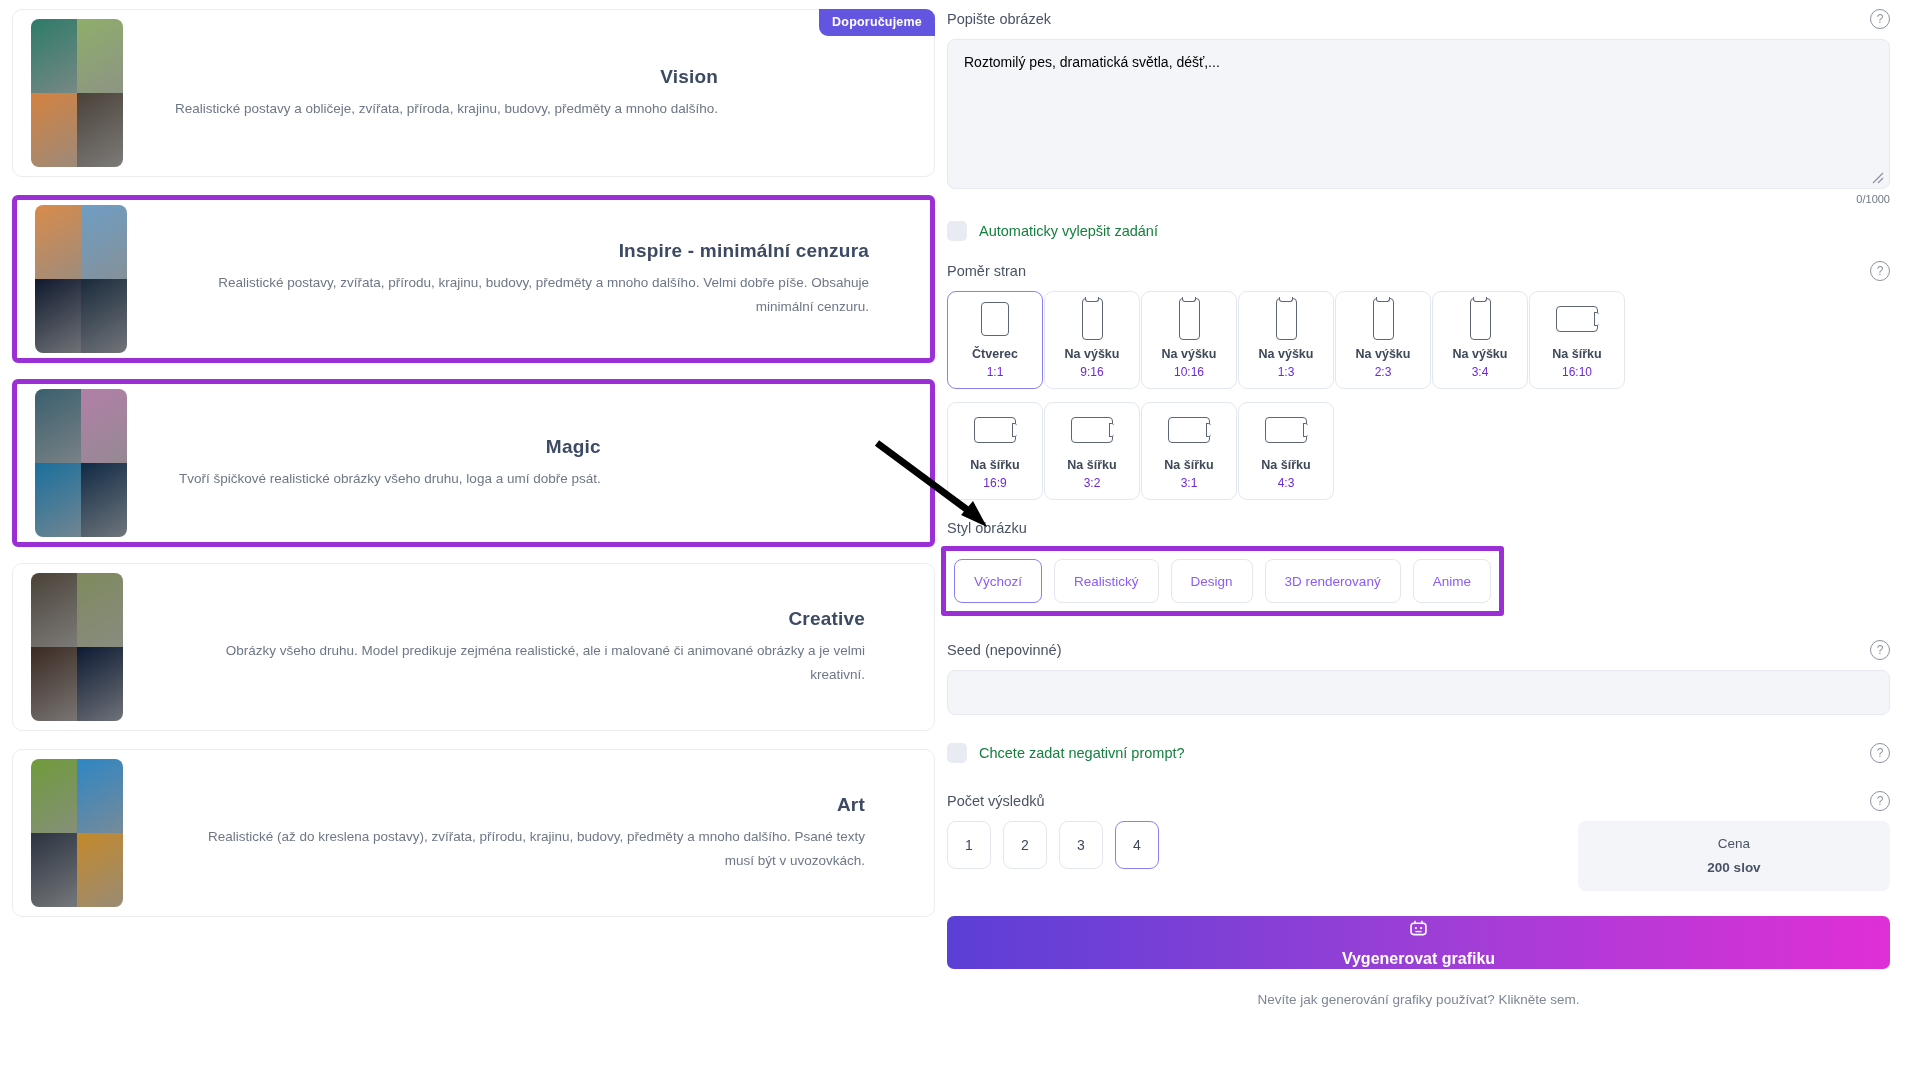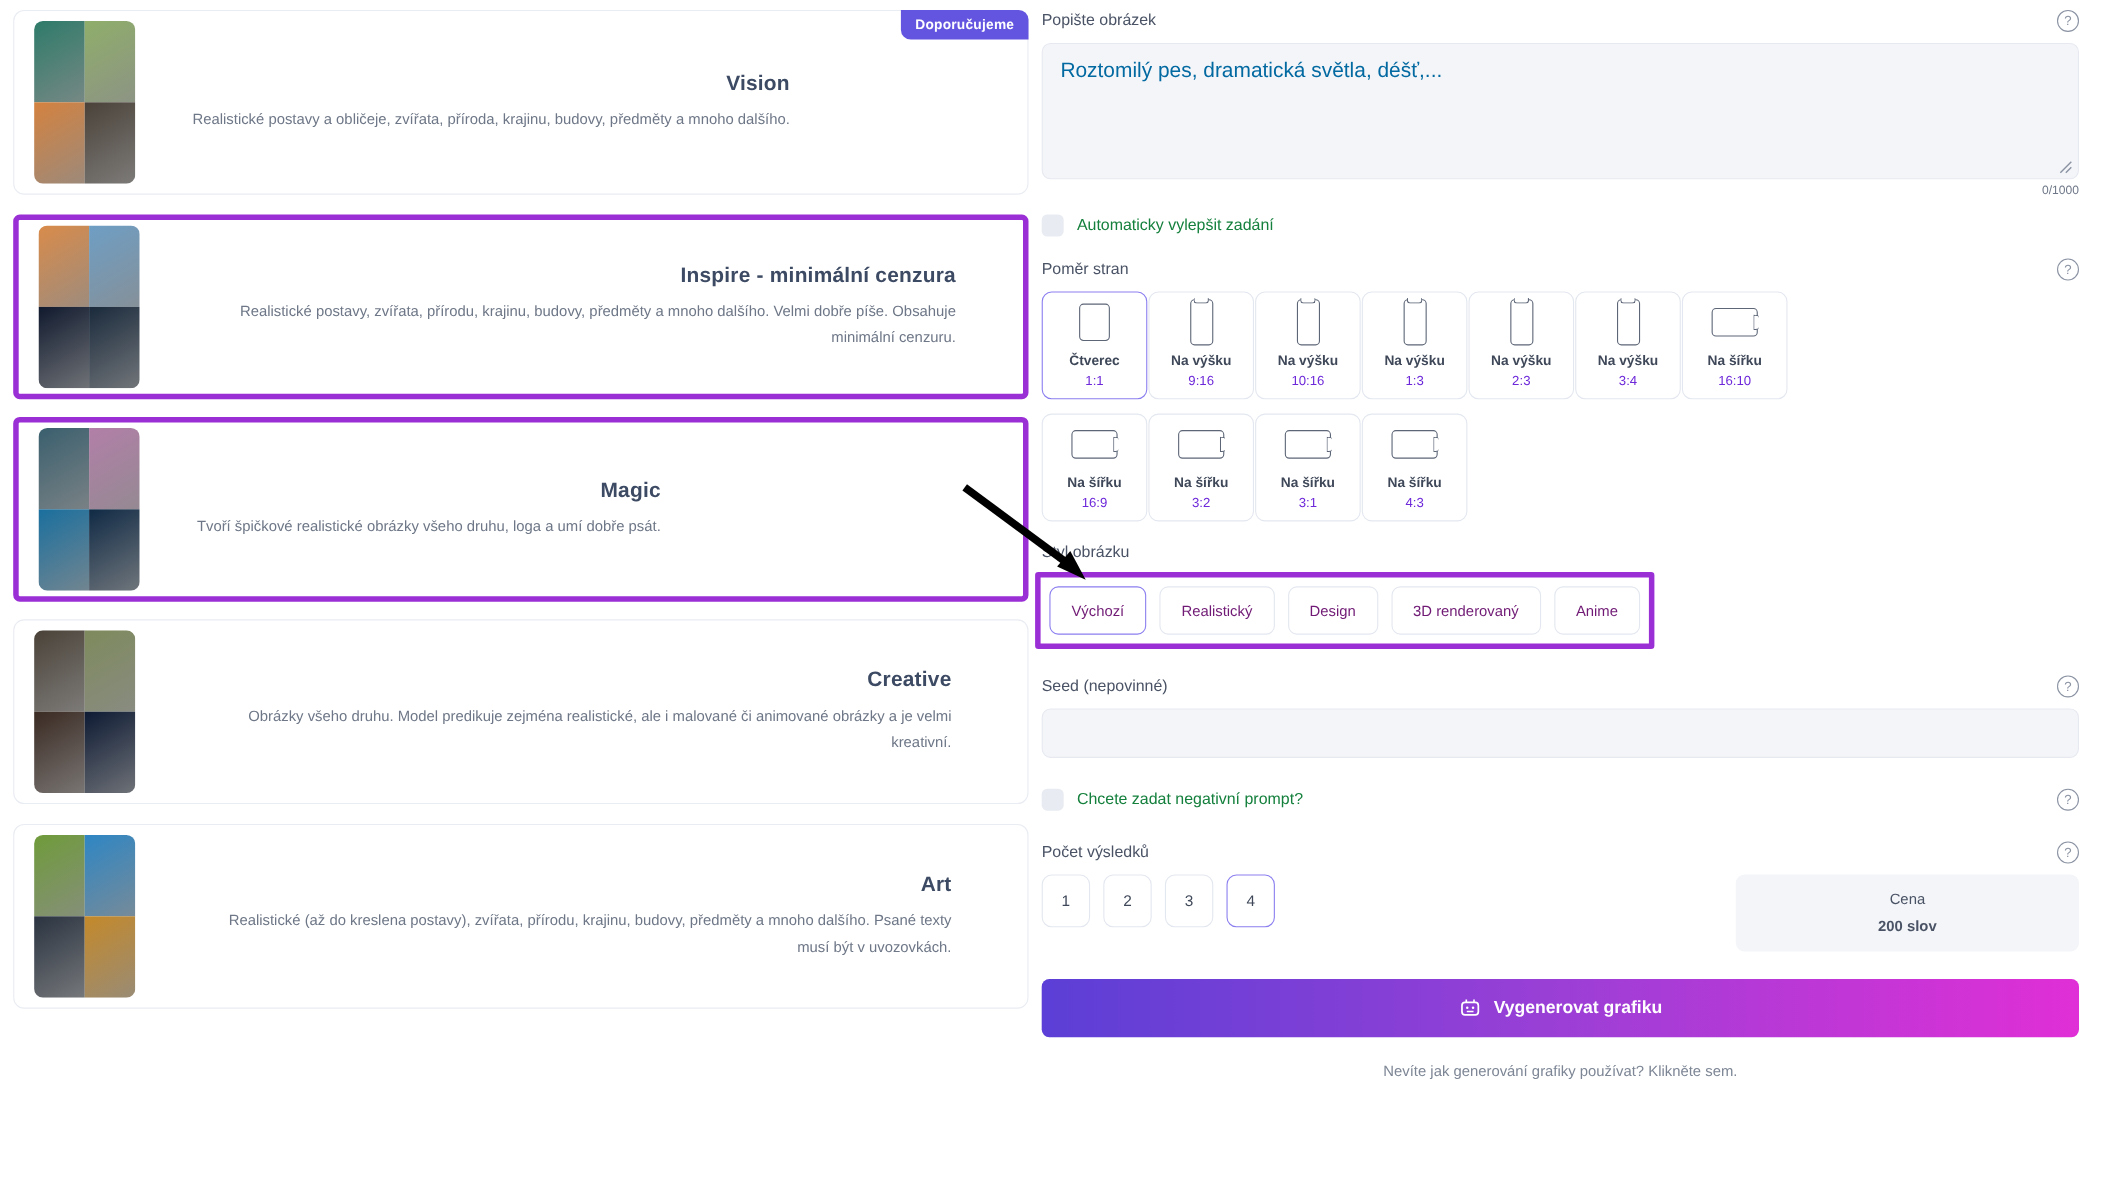--- a/index.html
+++ b/index.html
@@ -83,24 +83,24 @@
     font-size:12px;
     display:flex;align-items:center;justify-content:center;
     flex:0 0 20px;
     cursor:pointer;
   }
   .textarea{
     position:relative;
     background:#f3f5f9;
     border:1px solid #e6e9f0;
     border-radius:8px;
-    height:124px;
+    height:150px;
     padding:14px 16px;
-    font-size:19px;
-    color:#0369a1;
+    font-size:14px;
+    color:#000000;
   }
   .resize-h{
     position:absolute; right:5px; bottom:4px;
     width:14px;height:14px;
     color:#8b93a3;
   }
   .counter{
     text-align:right;
     font-size:11px;
     color:#6e7787;
@@ -172,21 +172,21 @@
     gap:12px;
     margin-left:-6px;
   }
   .style-btn{
     border:1px solid #e3e7ef;
     border-radius:8px;
     background:#fff;
     height:44px;
     padding:0 19px;
     font-size:13.5px;
-    color:#701a75;
+    color:#8b5cf6;
     display:flex;align-items:center;
     cursor:pointer;
     font-family:"Liberation Sans", sans-serif;
   }
   .style-btn.sel{ border:1.6px solid #8b7ff0; }
 
   .seed-input{
     background:#f3f5f9;
     border:1px solid #e6e9f0;
     border-radius:8px;
@@ -224,20 +224,21 @@
     height:53px;
     border:none;
     border-radius:7px;
     background:linear-gradient(90deg,#5b3fd6 0%,#9b3fd6 50%,#e02fd6 100%);
     color:#fff;
     font-size:16px;
     font-weight:bold;
     display:flex;align-items:center;justify-content:center;gap:11px;
     cursor:pointer;
     font-family:"Liberation Sans", sans-serif;
+    flex-direction:column;
   }
   .foot-link{
     margin-top:23px;
     text-align:center;
     font-size:13.5px;
     color:#7d8695;
     cursor:pointer;
   }
 
   .arrow-svg{

